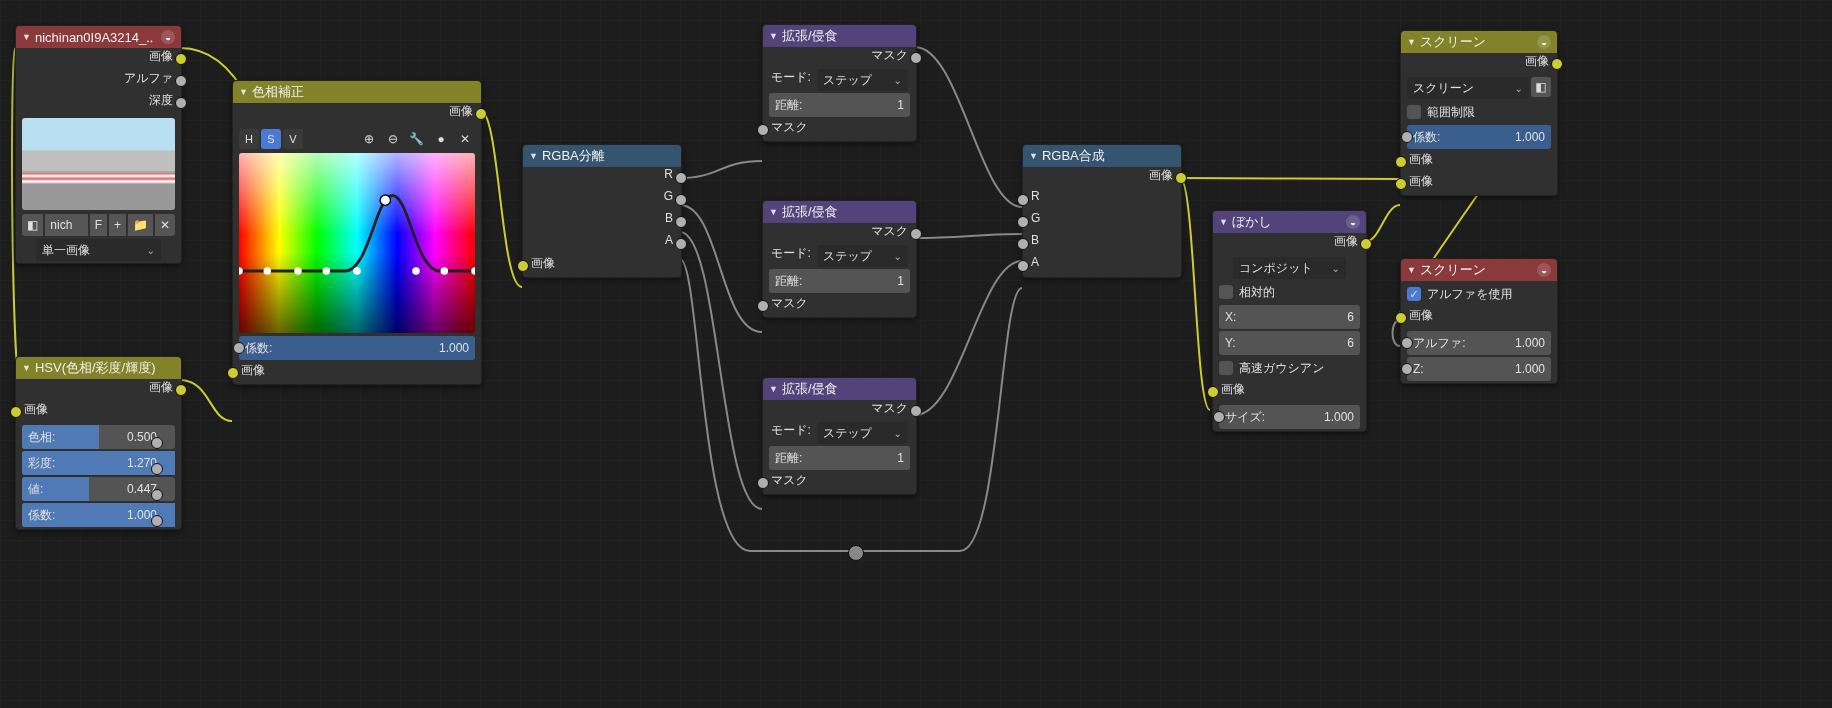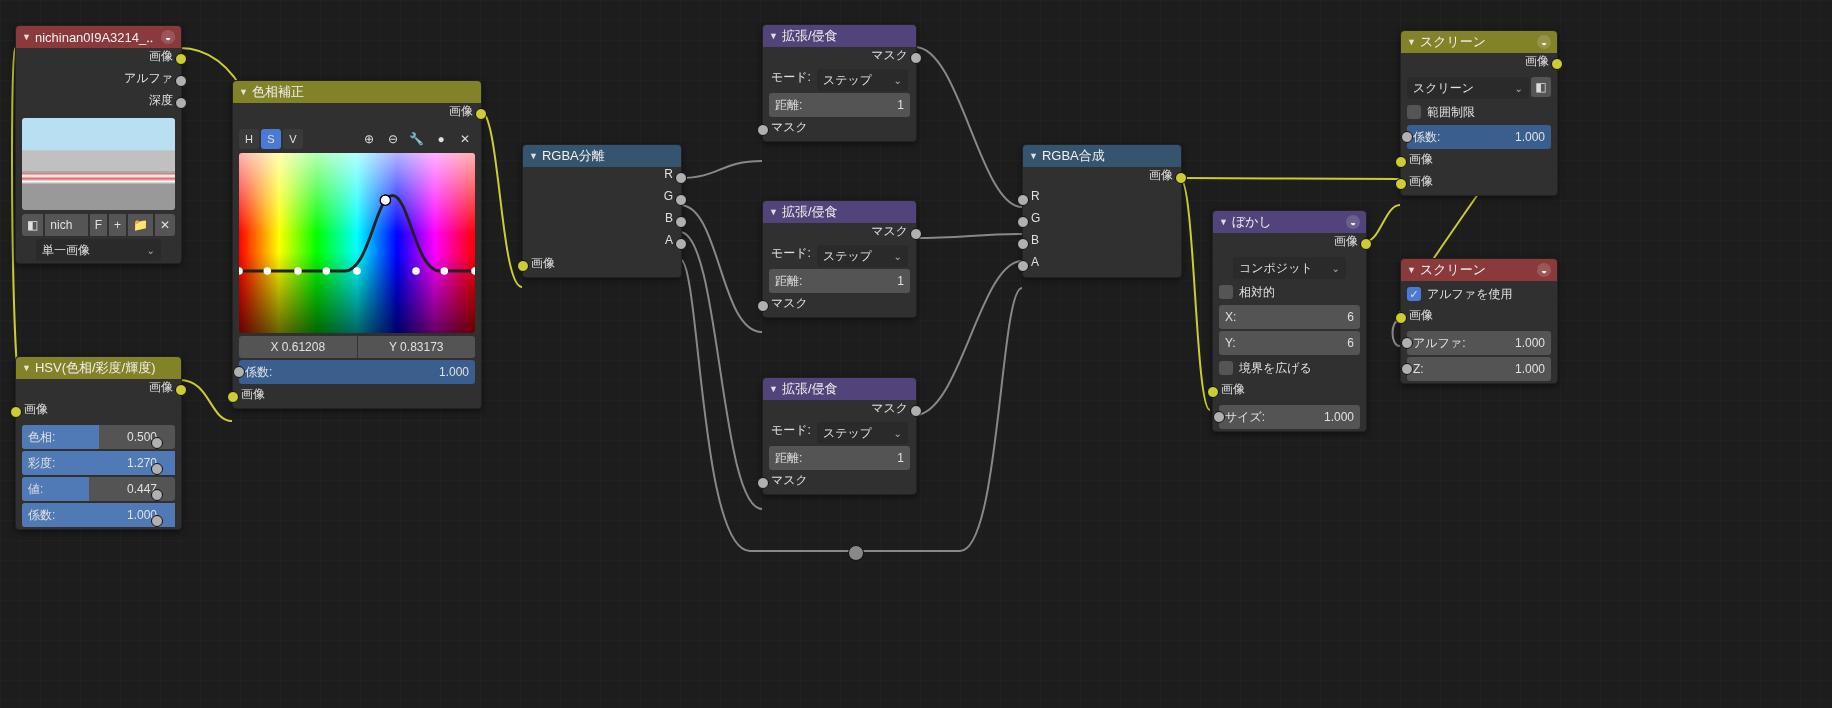--- a/index.html
+++ b/index.html
@@ -311,24 +311,20 @@
         <circle cx="12" cy="50" r="1.6" fill="#fff"></circle>
       <circle cx="25" cy="50" r="1.6" fill="#fff"></circle>
         <circle cx="37" cy="50" r="1.6" fill="#fff"></circle>
       <circle cx="50" cy="50" r="1.6" fill="#fff"></circle>
         <circle cx="62" cy="20" r="2.2" fill="#fff" stroke="#000" stroke-width="0.6"></circle>
       <circle cx="75" cy="50" r="1.6" fill="#fff"></circle>
         <circle cx="87" cy="50" r="1.6" fill="#fff"></circle>
       <circle cx="100" cy="50" r="1.6" fill="#fff"></circle>
     </svg>
   </div>
-  <div class="splitfield">
-    <div>X 0.61208</div>
-    <div>Y 0.83173</div>
-  </div>
   <div class="field blue">
     <span class="flabel">係数:</span>
     <span class="fval">1.000</span>
     <span class="socket in grey"></span>
   </div>
   <div class="row left">
     <span class="socket in yellow"></span>
       <span>画像</span>
   </div>
 </div>
@@ -488,21 +484,21 @@
   <div class="field">
       <span class="flabel">X:</span>
       <span class="fval">6</span>
     </div>
   <div class="field">
       <span class="flabel">Y:</span>
       <span class="fval">6</span>
     </div>
   <div class="check">
       <span class="box"></span>
-      <span>境界を広げる</span>
+      <span>高速ガウシアン</span>
     </div>
   <div class="row left">
       <span class="socket in yellow"></span>
       <span>画像</span>
     </div>
   <div class="field">
       <span class="flabel">サイズ:</span>
       <span class="fval">1.000</span>
       <span class="socket in grey"></span>
     </div>

